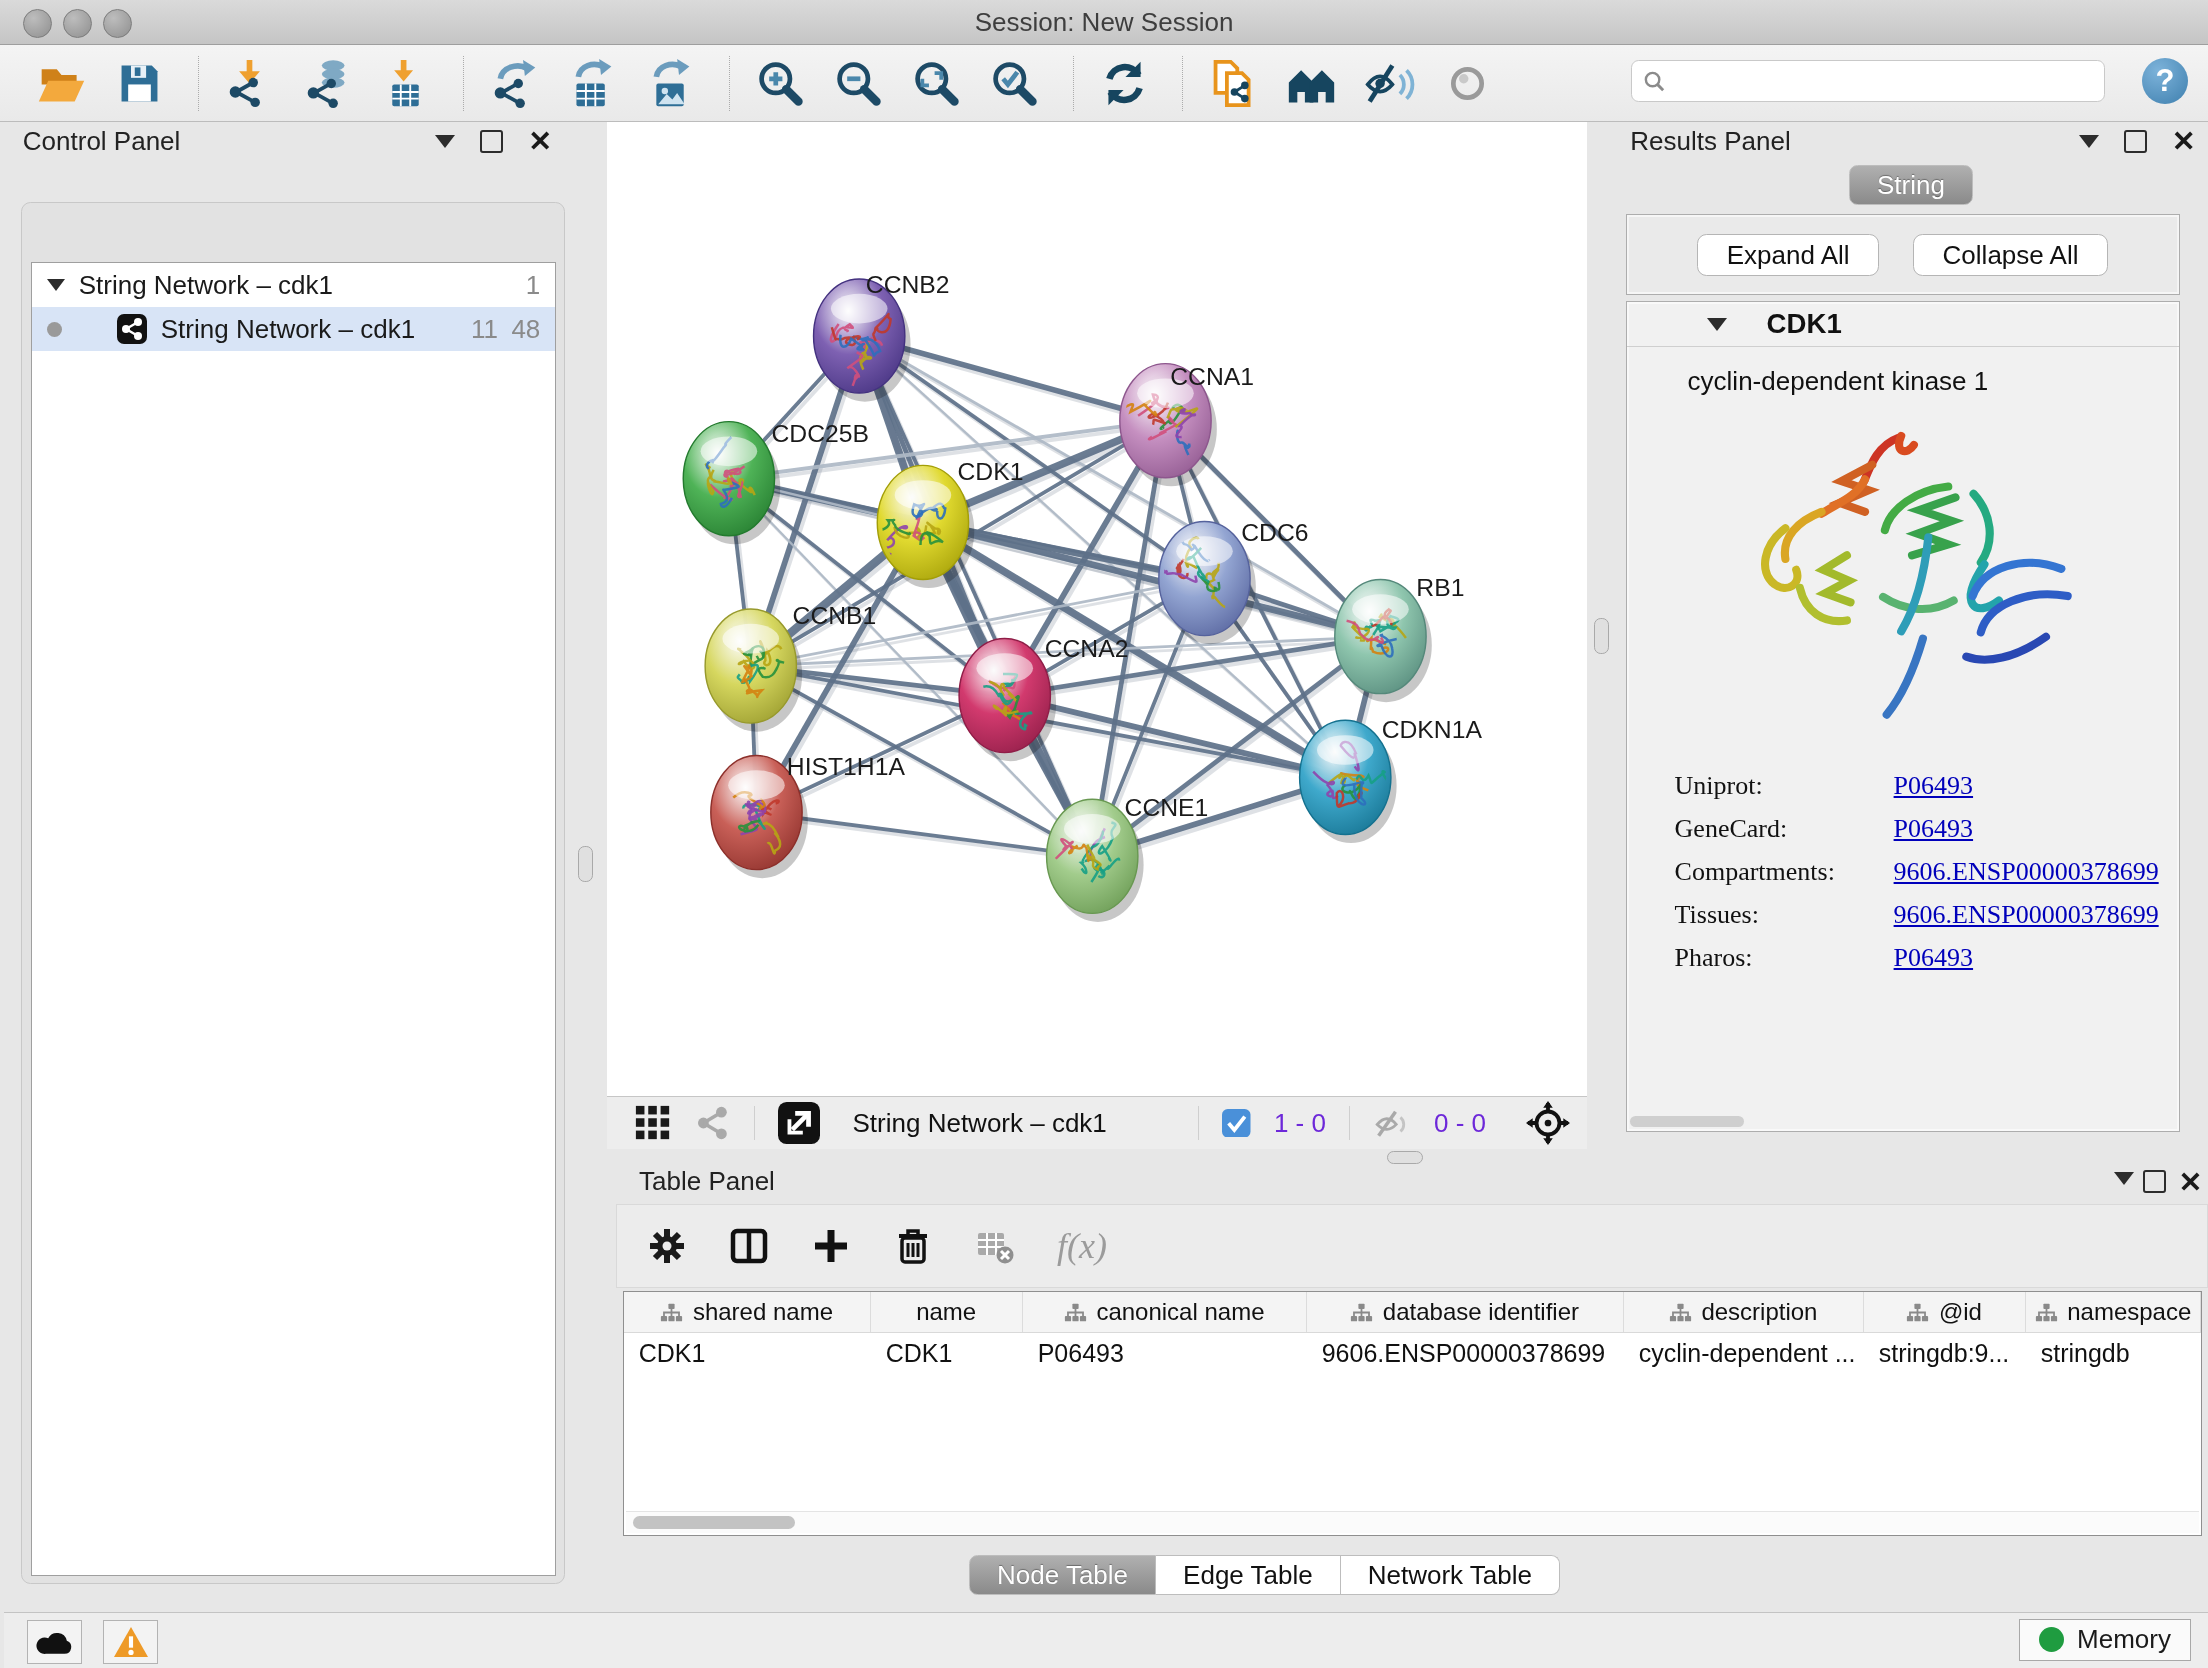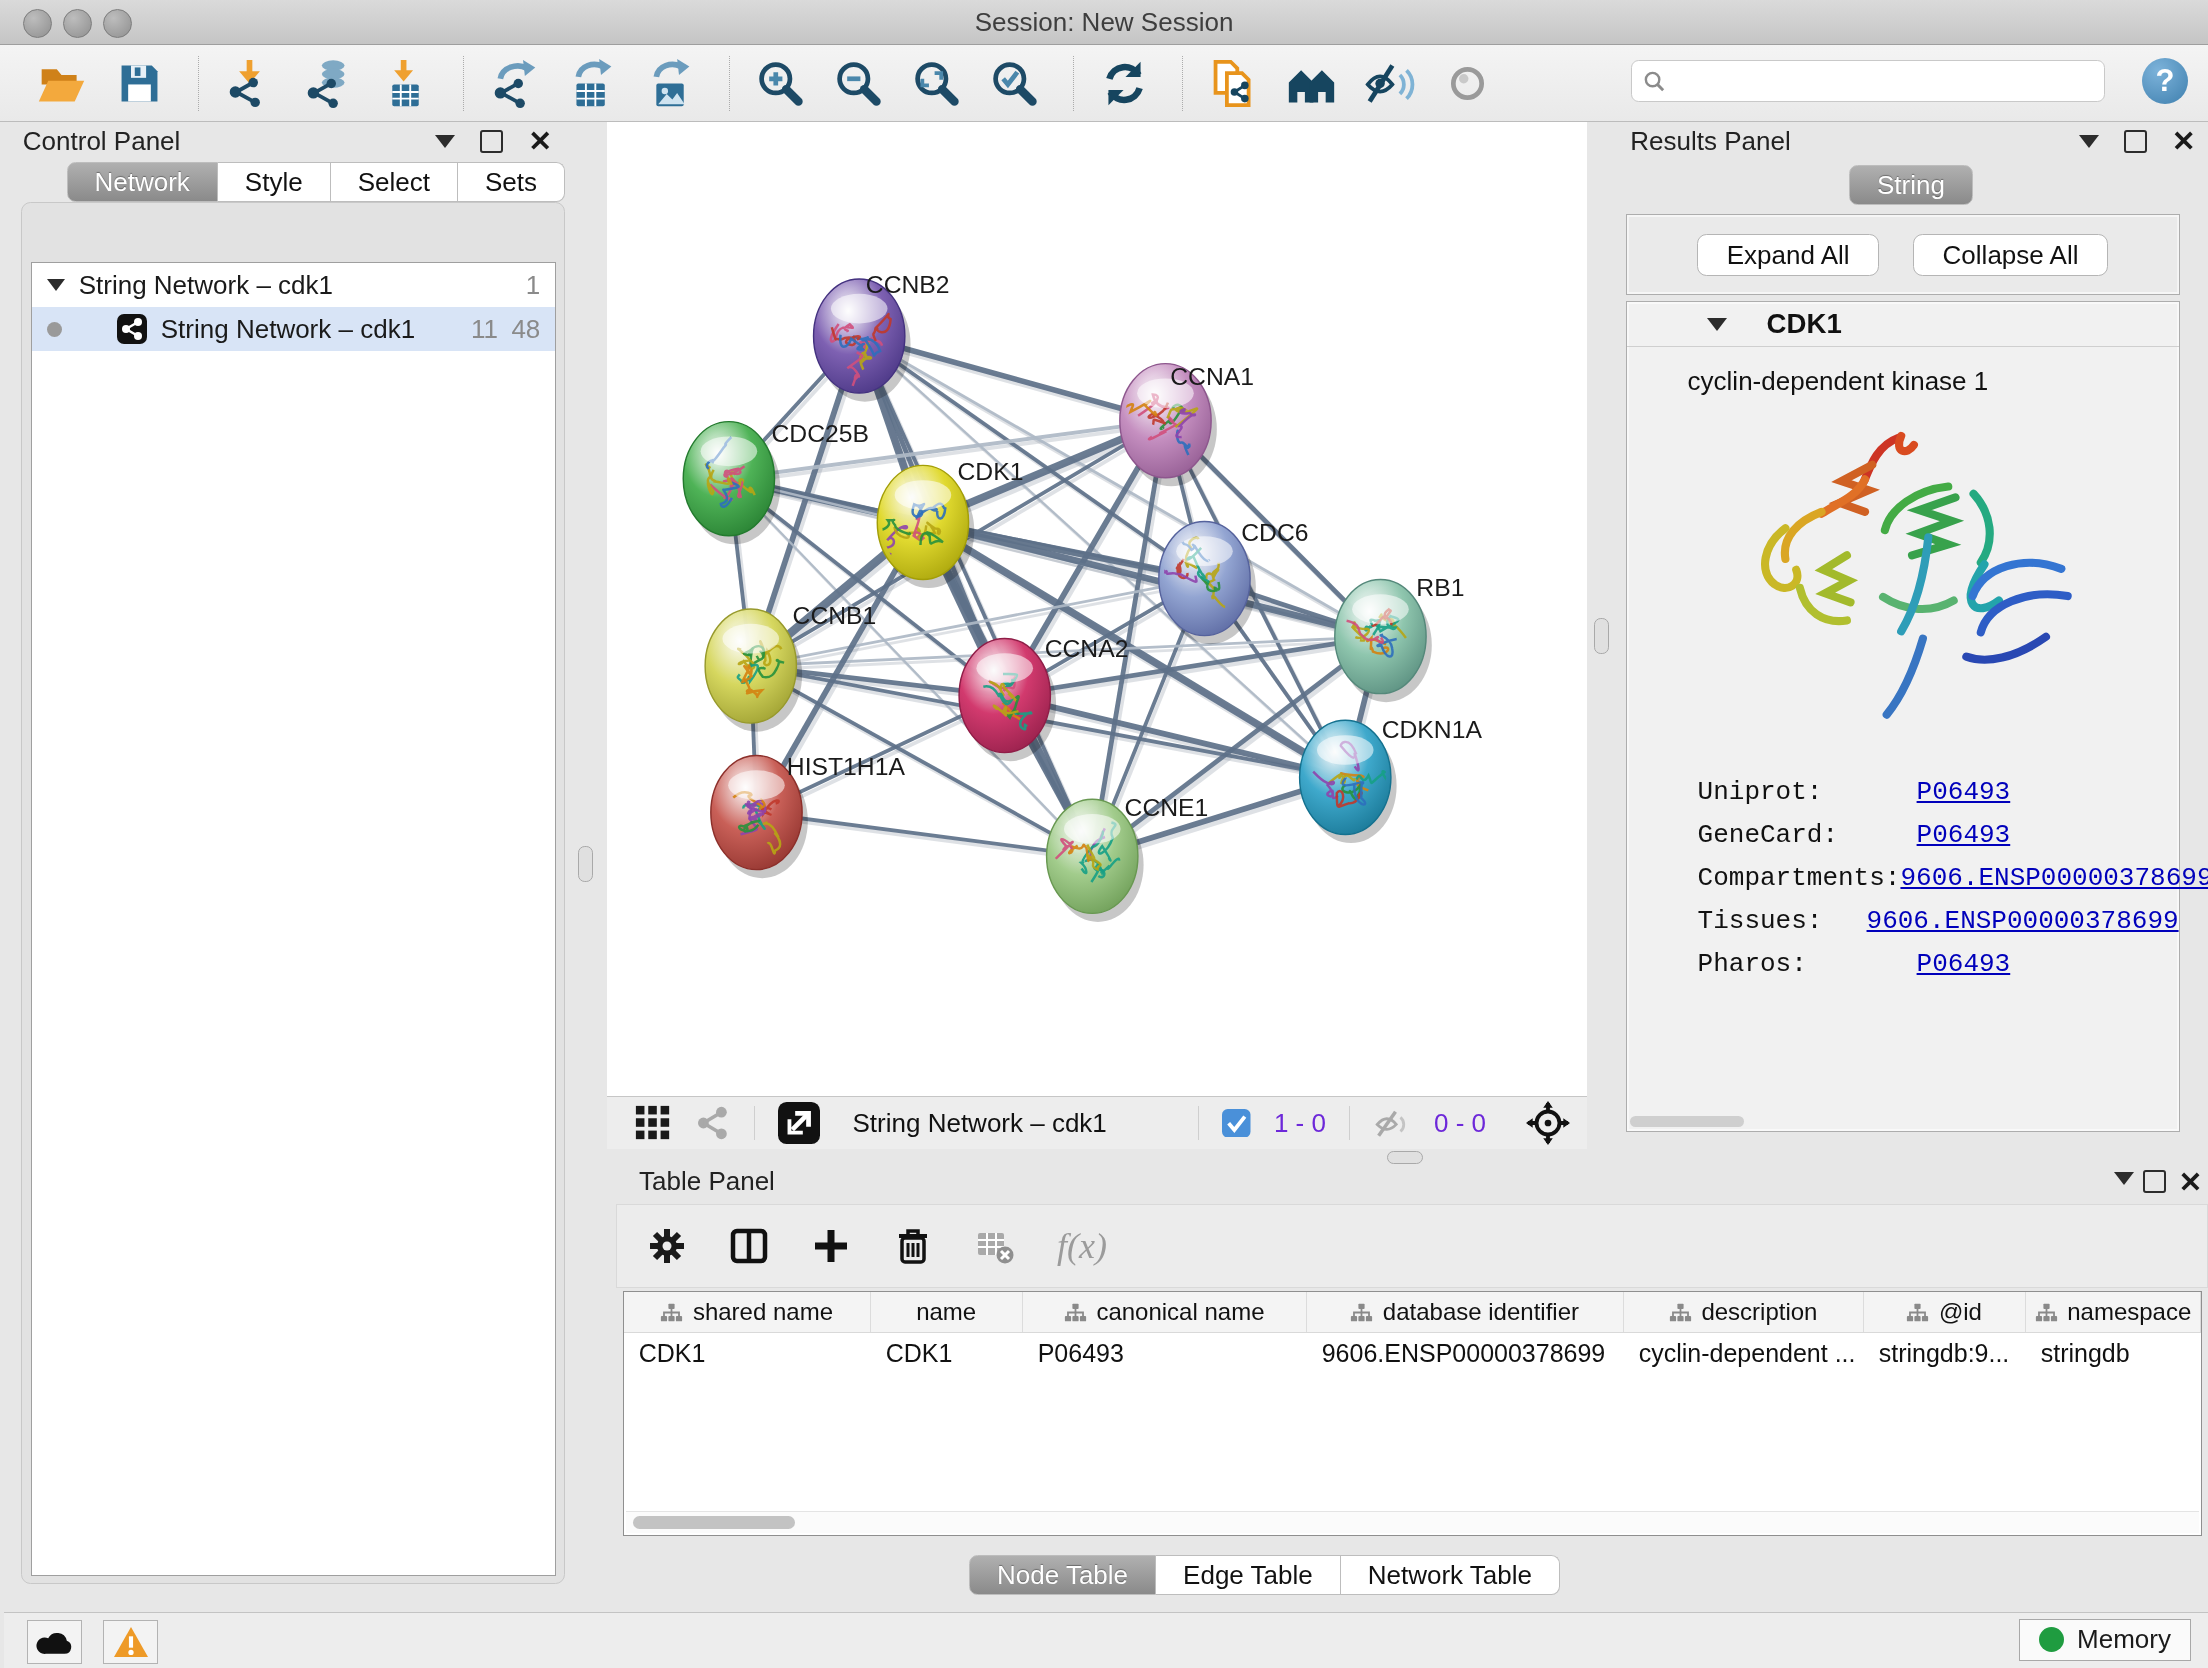--- a/index.html
+++ b/index.html
@@ -74,22 +74,22 @@
     border-radius:9.5px;font-size:26px;color:#111}
   .rbox2{position:absolute;left:8.6px;top:179px;width:552px;height:829px;border:1.9px solid #adadad;
     background:#f1f1f1;box-shadow:inset 0 0 0 1.9px #f9f9f9}
   .rhdr{height:44px;display:flex;align-items:center;border-bottom:1.9px solid #cfcfcf;
     padding-left:80px;gap:40px}
   .rhdr .gene{font-size:27.6px;font-weight:bold;color:#111}
   .rdesc{margin:19px 0 0 61px;font-size:26px;color:#111}
   .protein{display:block;margin:13.3px auto 0}
   .xl-title{margin:15px 0 5.7px 68px;font-size:27px;font-weight:bold;
     font-family:"Liberation Serif",serif;color:#111}
-  .xlrow{display:flex;margin-left:71px;height:43px;align-items:flex-end;
-    font-family:Liberation Mono, monospace;font-size:26px}
+  .xlrow{display:flex;margin-left:48px;height:43px;align-items:center;
+    font-family:Liberation Serif, serif;font-size:26px}
   .xlrow .lab{width:219px;color:#111}
   .xlrow .val{color:#0000bb;text-decoration:underline}
   .rscroll{position:absolute;left:3.8px;bottom:3.8px;width:114px;height:11.4px;background:#cfcfcf;border-radius:5.7px}
   
   .tpanel{position:absolute;left:616px;top:1162px;width:1592px;height:450px}
   .tphead{position:absolute;left:23px;top:3.8px;font-size:26px;color:#222}
   .ttb{position:absolute;left:0;top:42px;width:100%;height:84px;background:#ececec;
     border:1px solid #d9d9d9;box-sizing:border-box;display:flex;align-items:center;
     padding-left:30px;gap:42px}
   .fx{font-family:"Liberation Serif",serif;font-style:italic;font-size:36px;color:#9b9b9b}
@@ -263,26 +263,20 @@
     <span>Control Panel</span>
     <span class="sp"></span>
     <span class="pbtn">
         <span class="tridown"></span>
       </span>
     <span class="pbtn">
         <span class="floatbox"></span>
       </span>
     <span class="pbtn closex">✕</span>
   </div>
-  <div class="seg ctabs" id="ctl-tabs">
-      <span class="tab sel">Network</span>
-      <span class="tab">Style</span>
-      <span class="tab">Select</span>
-      <span class="tab">Sets</span>
-    </div>
   <div class="cbody">
     <div class="clist">
       <div class="crow">
         <span class="tridown" style="border-left-width:9.5px;border-right-width:9.5px;border-top-width:12.4px"></span>
         <span style="flex:1">String Network – cdk1</span>
         <span class="num">1</span>
       </div>
       <div class="crow sel">
         <span class="graydot"></span>
         <span style="width:28.5px"></span>

